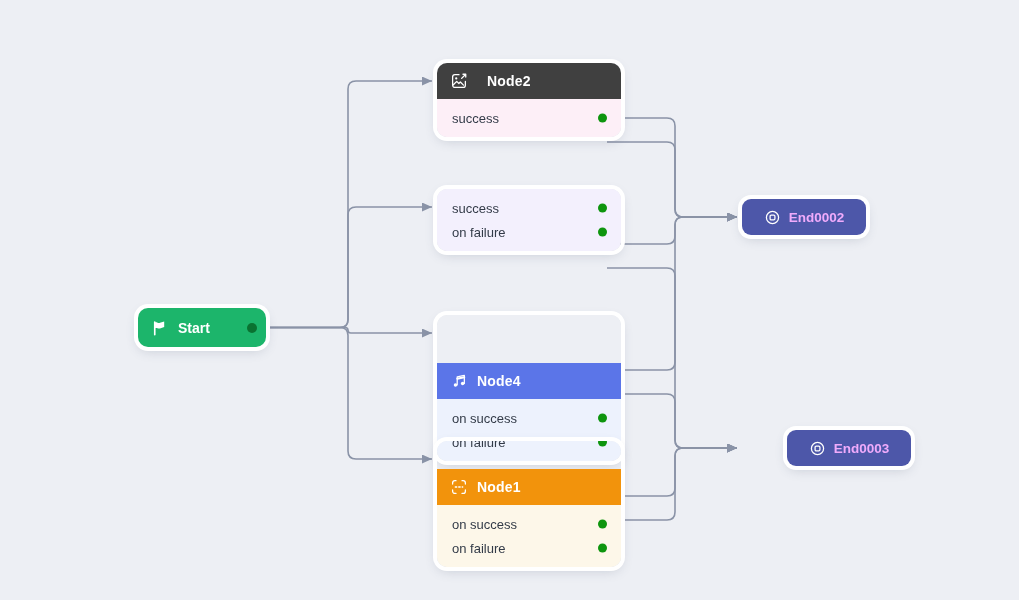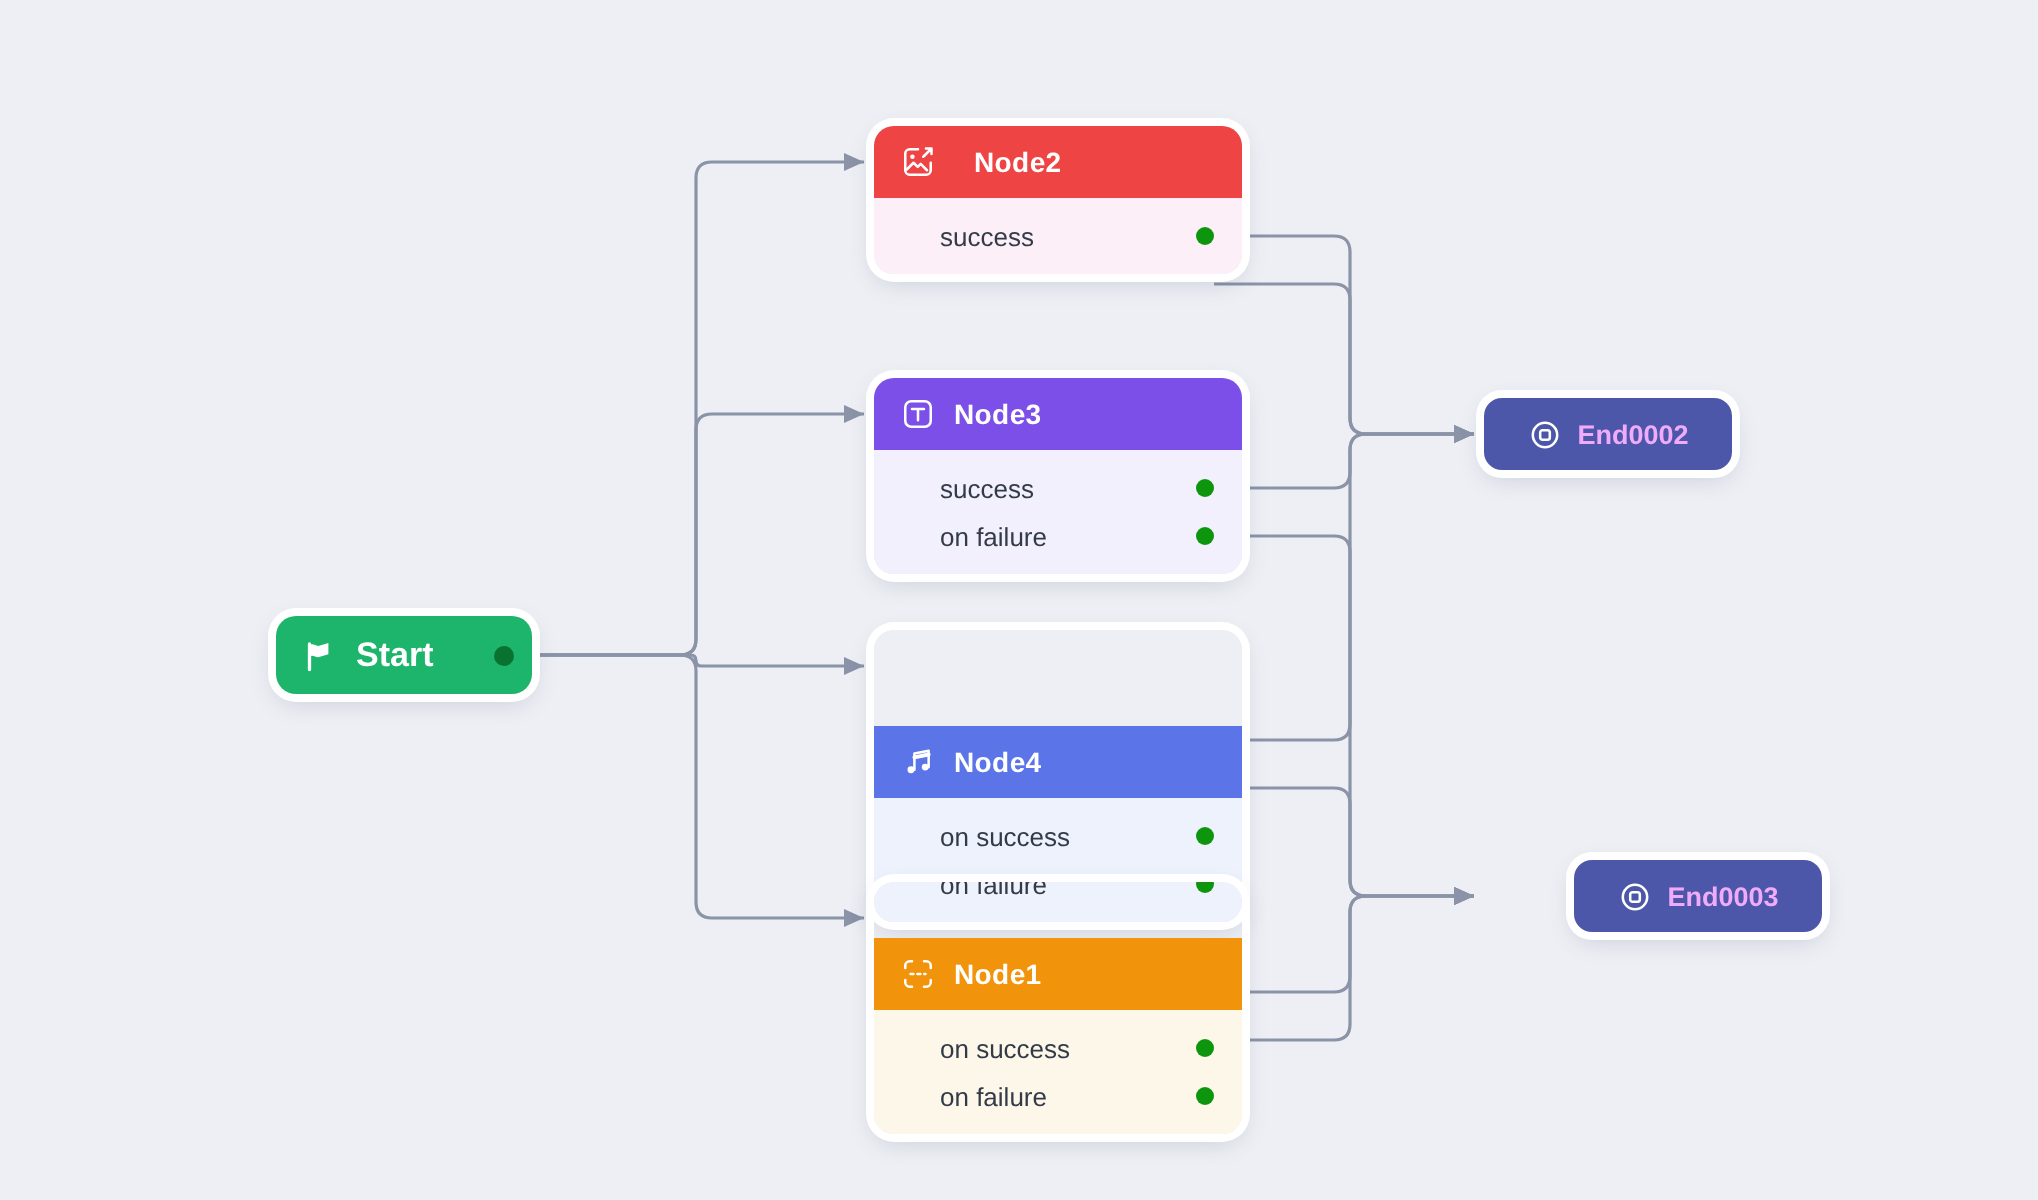--- a/index.html
+++ b/index.html
@@ -5,26 +5,26 @@
   html,body{margin:0;padding:0}
   #canvas{position:relative;width:1019px;height:600px;overflow:hidden;
           font-family:"Liberation Sans",sans-serif;}
   .edges{position:absolute;left:0;top:0}
   .node{position:absolute;border-radius:10px;
         box-shadow:0 0 0 4px #fff,0 4px 12px rgba(70,80,110,.22),0 1px 3px rgba(70,80,110,.14)}
   .flow{width:184px;overflow:hidden}
   .hdr{height:36px;display:flex;align-items:center;padding:0 13px;gap:9px;
        color:#fff;font-size:14px;font-weight:700;letter-spacing:.2px}
   .bdy{padding:7px 0 7px 0}
-  .row{height:24px;display:flex;align-items:center;padding:0 33px;position:relative;
+  .row{height:24px;display:flex;align-items:center;padding:0 15px;position:relative;
        font-size:13px;color:#333b48}
   .port{position:absolute;right:14px;top:50%;transform:translateY(-50%);
         width:9px;height:9px;border-radius:50%}
   .start{display:flex;align-items:center;gap:9px;padding:0 13px;box-sizing:border-box;
-         width:128px;height:39px;color:#fff;font-size:17px;font-weight:700}
+         width:128px;height:39px;color:#fff;font-size:14px;font-weight:700}
   .sport{position:absolute;right:9px;top:50%;transform:translateY(-50%);
          width:10px;height:10px;border-radius:50%}
   .end{width:124px;height:36px;display:flex;align-items:center;justify-content:center;
        gap:8px;color:#f0abfc;font-size:13.5px;font-weight:700;border-radius:9px}
   .ic{display:flex;align-items:center}
   
   .n-start{left:138px;top:308px}
   .n-node2{left:437px;top:63px}
   .n-node3{left:437px;top:189px}
   .n-node4{left:437px;top:315px}
@@ -62,49 +62,40 @@
       <svg width="18" height="18" viewBox="0 0 24 24">
         <path d="M5 21 V4" stroke="#fff" stroke-width="2.2" stroke-linecap="round" fill="none"></path>
         <path d="M5 4.8 C7.5 3 9.5 6.2 12 5 L17.6 3.3 V10.8 L12 12.5 C9.5 13.7 7.5 10.7 5 12.4 Z" fill="#fff"></path>
       </svg>
     </span>
     <span>Start</span>
     <span class="sport" style="background: rgb(10, 114, 49);"></span>
   </div>
 
   <div class="node flow n-node2">
-    <div class="hdr" style="background: #ef4444; gap: 19px;">
+    <div class="hdr" style="background: #404040; gap: 19px;">
       <span class="ic">
         <svg width="18" height="18" viewBox="0 0 24 24" fill="none" stroke="#fff" stroke-width="1.7" stroke-linecap="round" stroke-linejoin="round">
           <path d="M20.5 12.5 V17.5 A3 3 0 0 1 17.5 20.5 H6.5 A3 3 0 0 1 3.5 17.5 V6.5 A3 3 0 0 1 6.5 3.5 H12"></path>
           <circle cx="8.3" cy="8.5" r="1.5" fill="#fff" stroke="none"></circle>
           <path d="M4.5 17 l4.5 -4.5 l2.8 2.8 l2 -2 l4.2 4.2"></path>
           <path d="M15.5 8.5 L21 3 M17.3 3 H21 V6.7"></path>
         </svg>
       </span>
       <span>Node2</span>
     </div>
     <div class="bdy" style="background: rgb(253, 239, 247);">
       <div class="row">
         <span>success</span>
         <span class="port" style="background: rgb(14, 149, 14);"></span>
       </div>
     </div>
   </div>
 
   <div class="node flow n-node3">
-    <div class="hdr" style="background: rgb(123, 79, 232);">
-      <span class="ic">
-        <svg width="18" height="18" viewBox="0 0 24 24" fill="none" stroke="#fff" stroke-width="1.7" stroke-linecap="round" stroke-linejoin="round">
-          <rect x="3.5" y="3.5" width="17" height="17" rx="4"></rect>
-          <path d="M8 8.7 H16 M12 8.7 V16.2"></path>
-        </svg>
-      </span>
-      <span>Node3</span>
-    </div>
     <div class="bdy" style="background: rgb(243, 240, 253);">
       <div class="row">
         <span>success</span>
         <span class="port" style="background: rgb(14, 149, 14);"></span>
       </div>
       <div class="row">
         <span>on failure</span>
         <span class="port" style="background: rgb(14, 149, 14);"></span>
       </div>
     </div>

